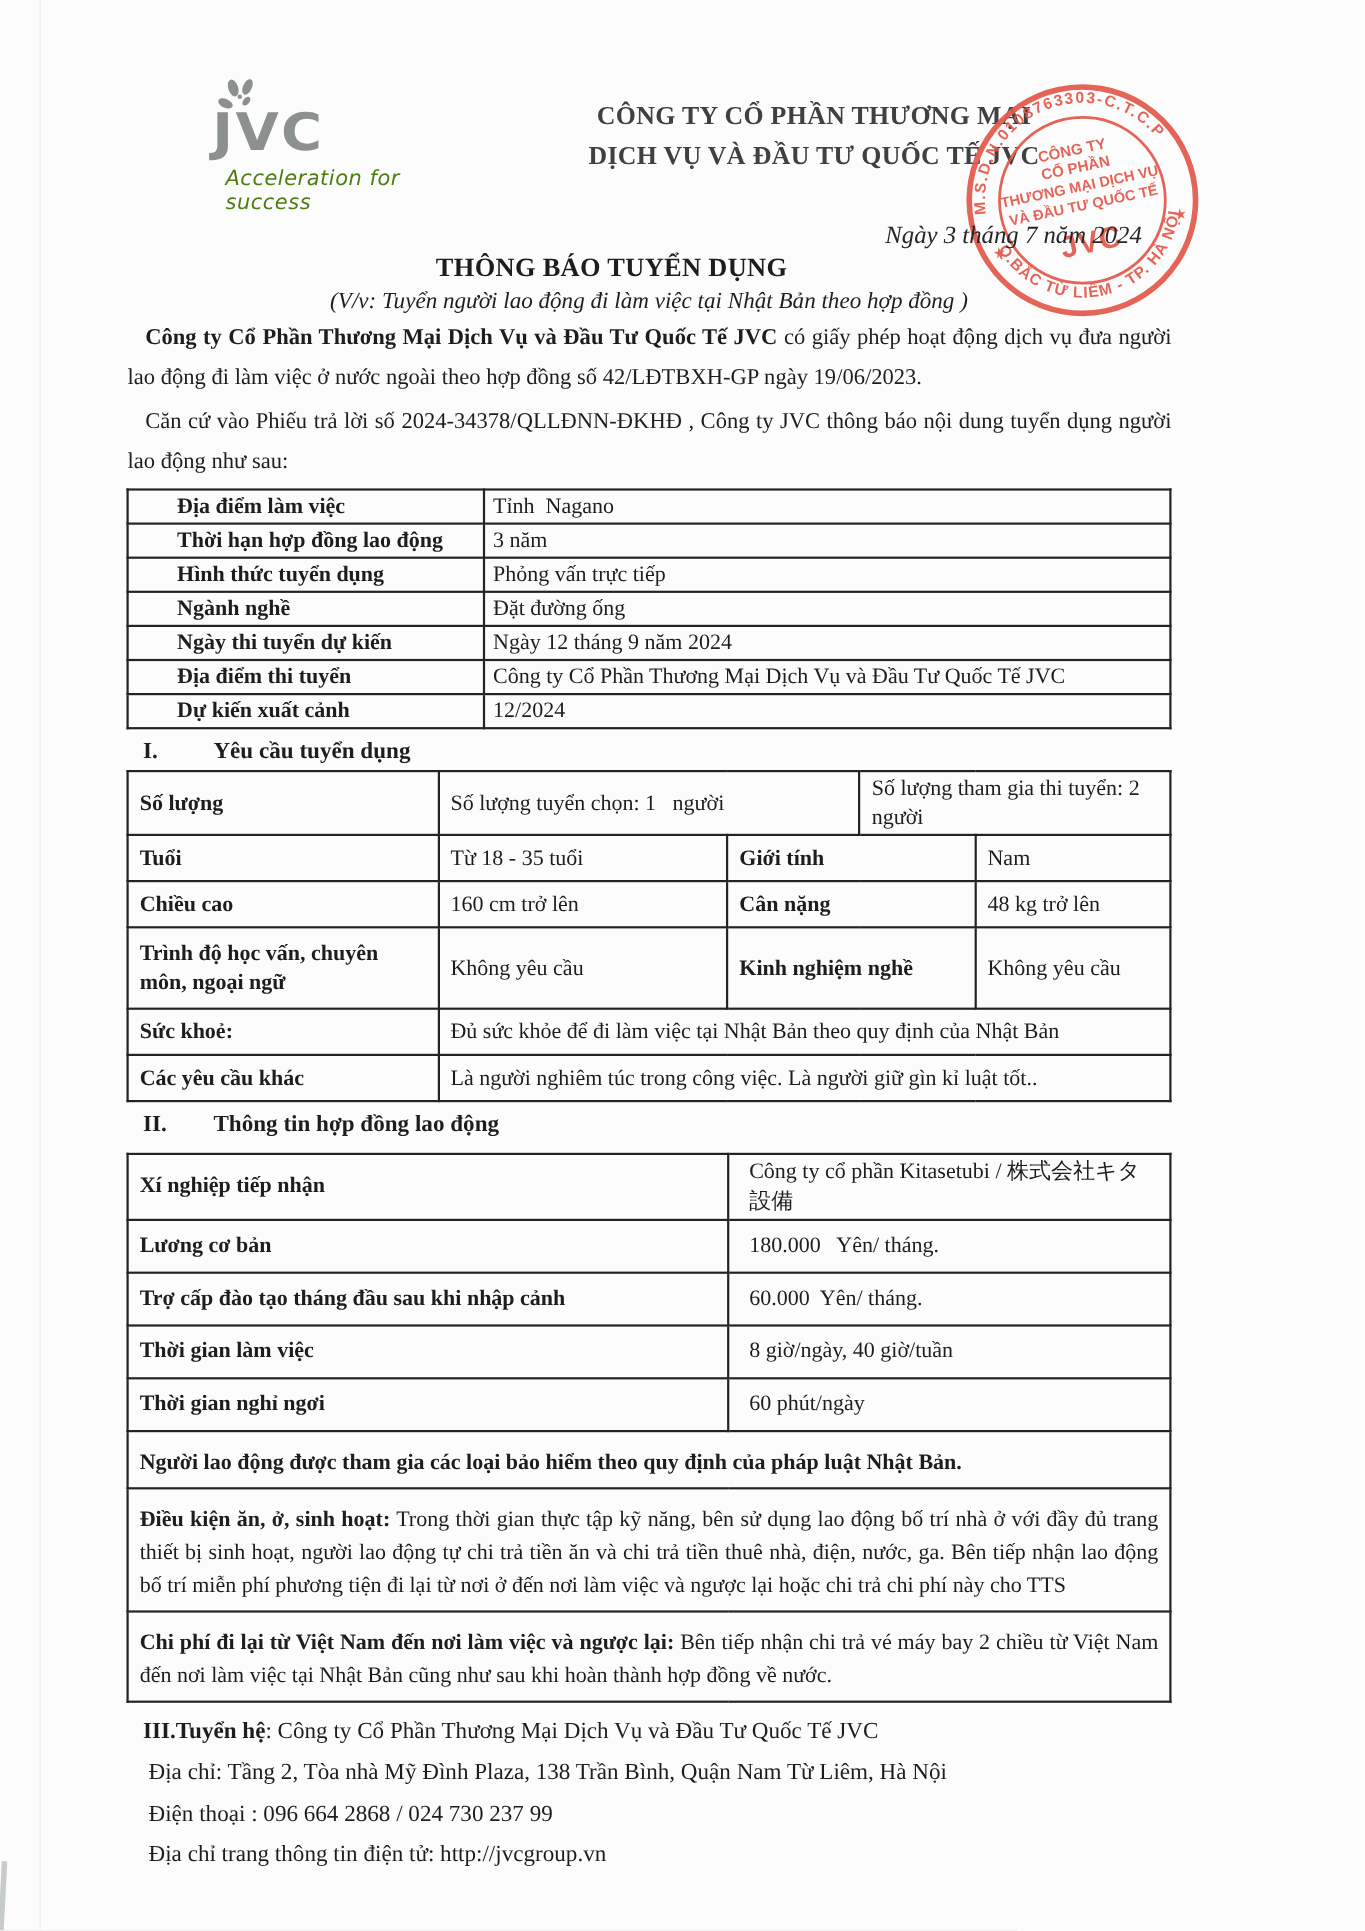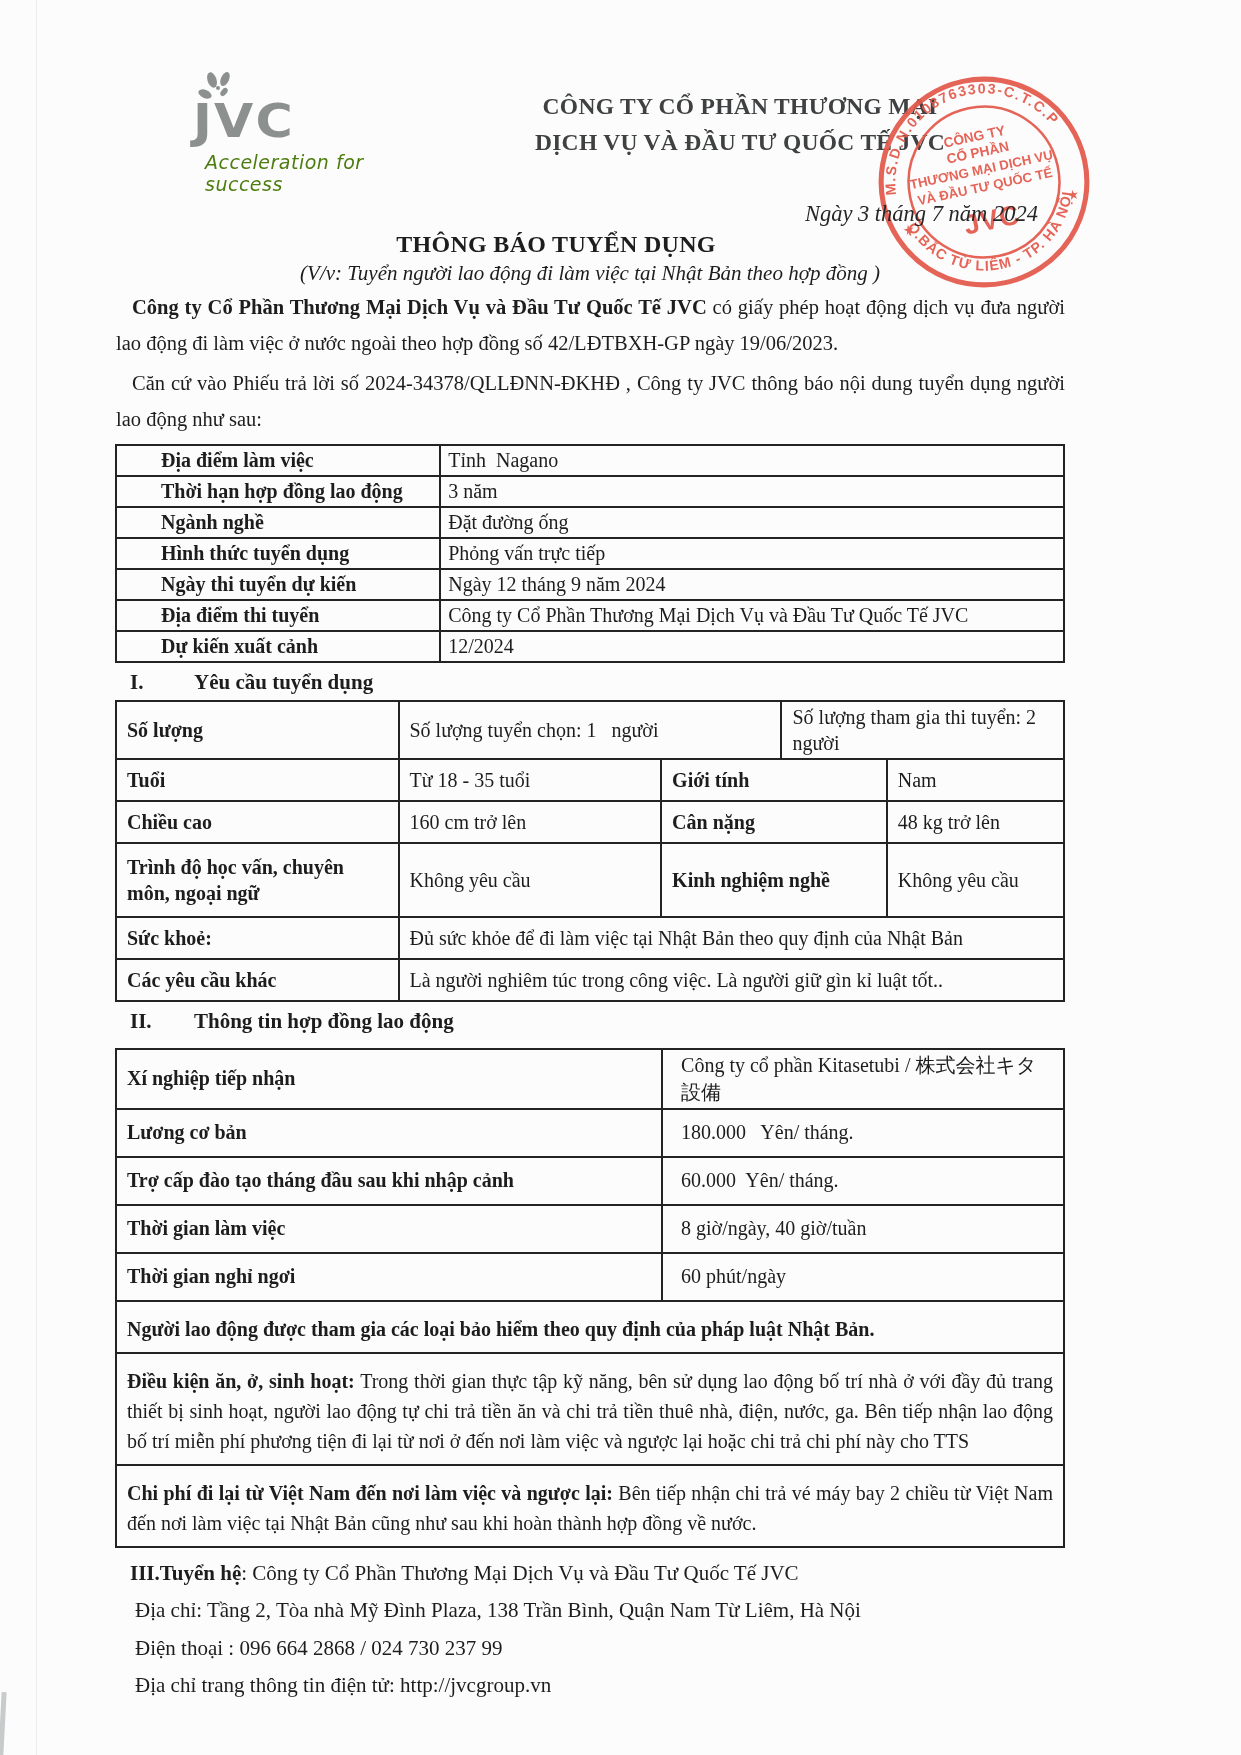--- a/index.html
+++ b/index.html
@@ -137,26 +137,26 @@
       <tbody>
           <tr>
         <td class="lbl">Địa điểm làm việc</td>
         <td class="val">Tỉnh&nbsp; Nagano</td>
       </tr>
       <tr>
         <td class="lbl">Thời hạn hợp đồng  lao động</td>
         <td class="val">3 năm</td>
       </tr>
       <tr>
+        <td class="lbl">Hình thức tuyển dụng</td>
+        <td class="val">Phỏng vấn trực tiếp</td>
+      </tr>
+      <tr>
         <td class="lbl">Ngành nghề</td>
         <td class="val">Đặt đường ống</td>
-      </tr>
-      <tr>
-        <td class="lbl">Hình thức tuyển dụng</td>
-        <td class="val">Phỏng vấn trực tiếp</td>
       </tr>
       <tr>
         <td class="lbl">Ngày thi tuyển dự kiến</td>
         <td class="val">Ngày 12 tháng 9 năm 2024</td>
       </tr>
       <tr>
         <td class="lbl">Địa điểm thi tuyển</td>
         <td class="val">Công ty Cổ Phần Thương Mại Dịch Vụ và Đầu Tư Quốc Tế JVC</td>
       </tr>
       <tr>

